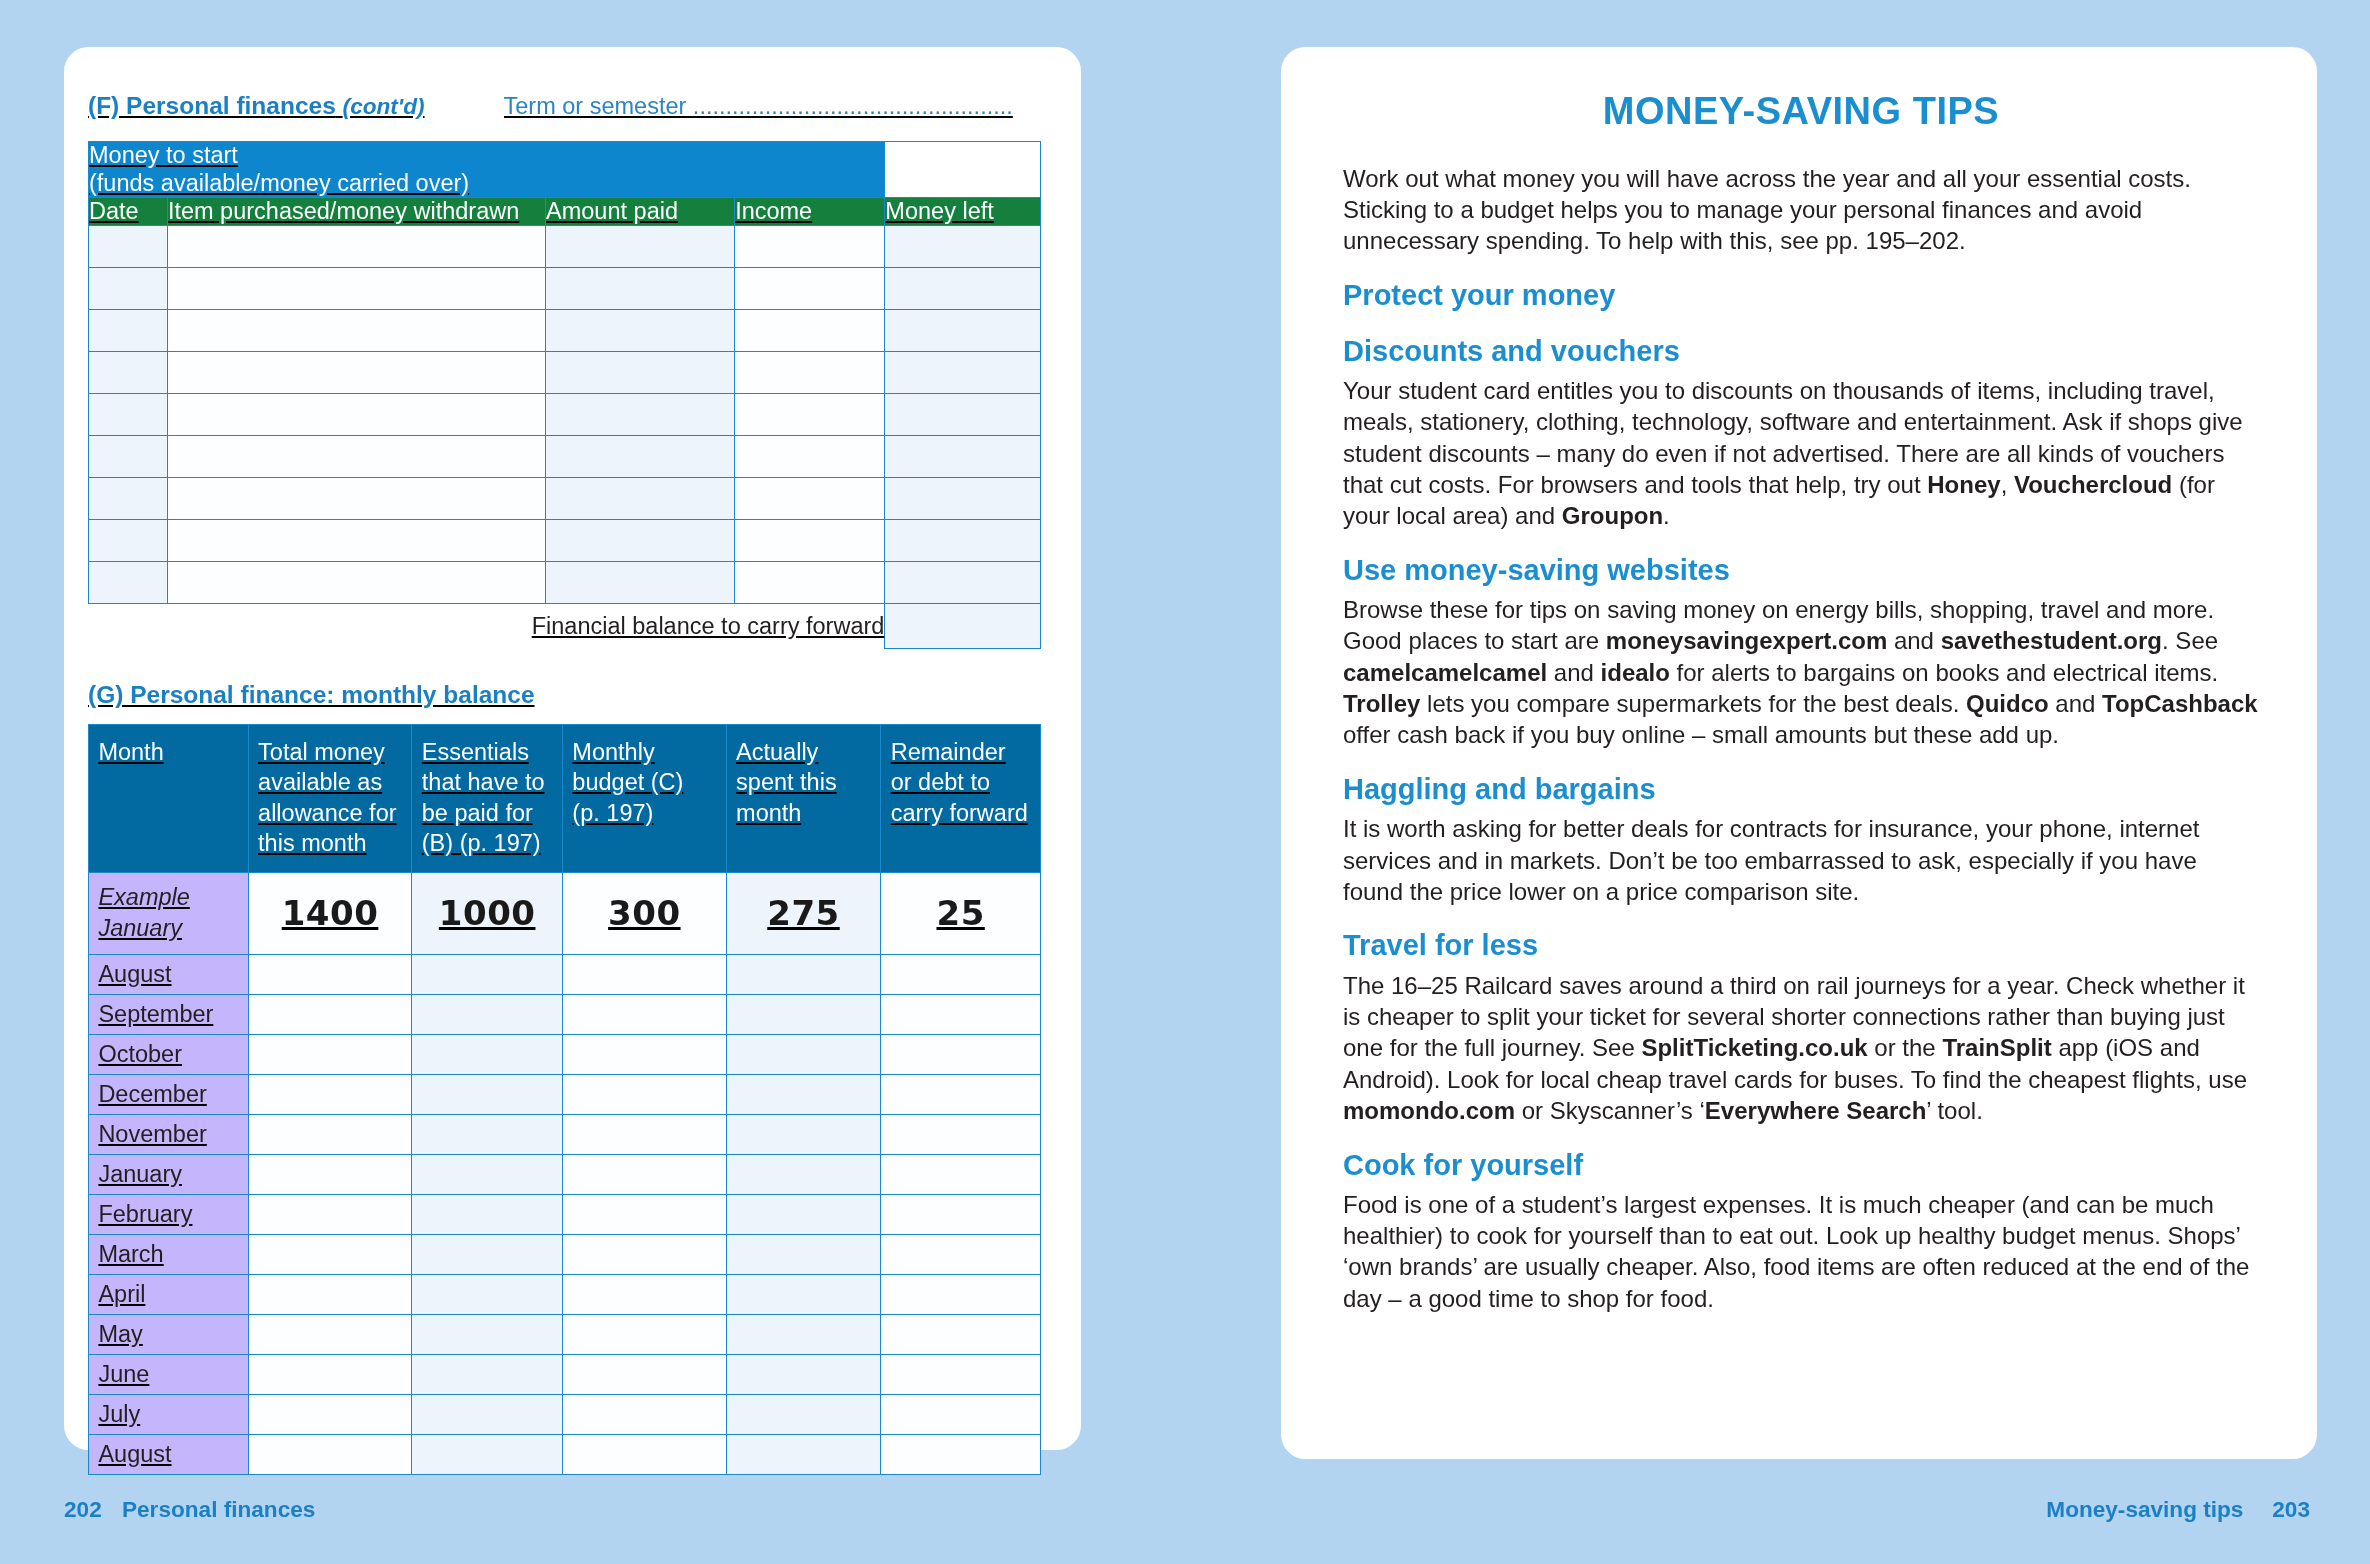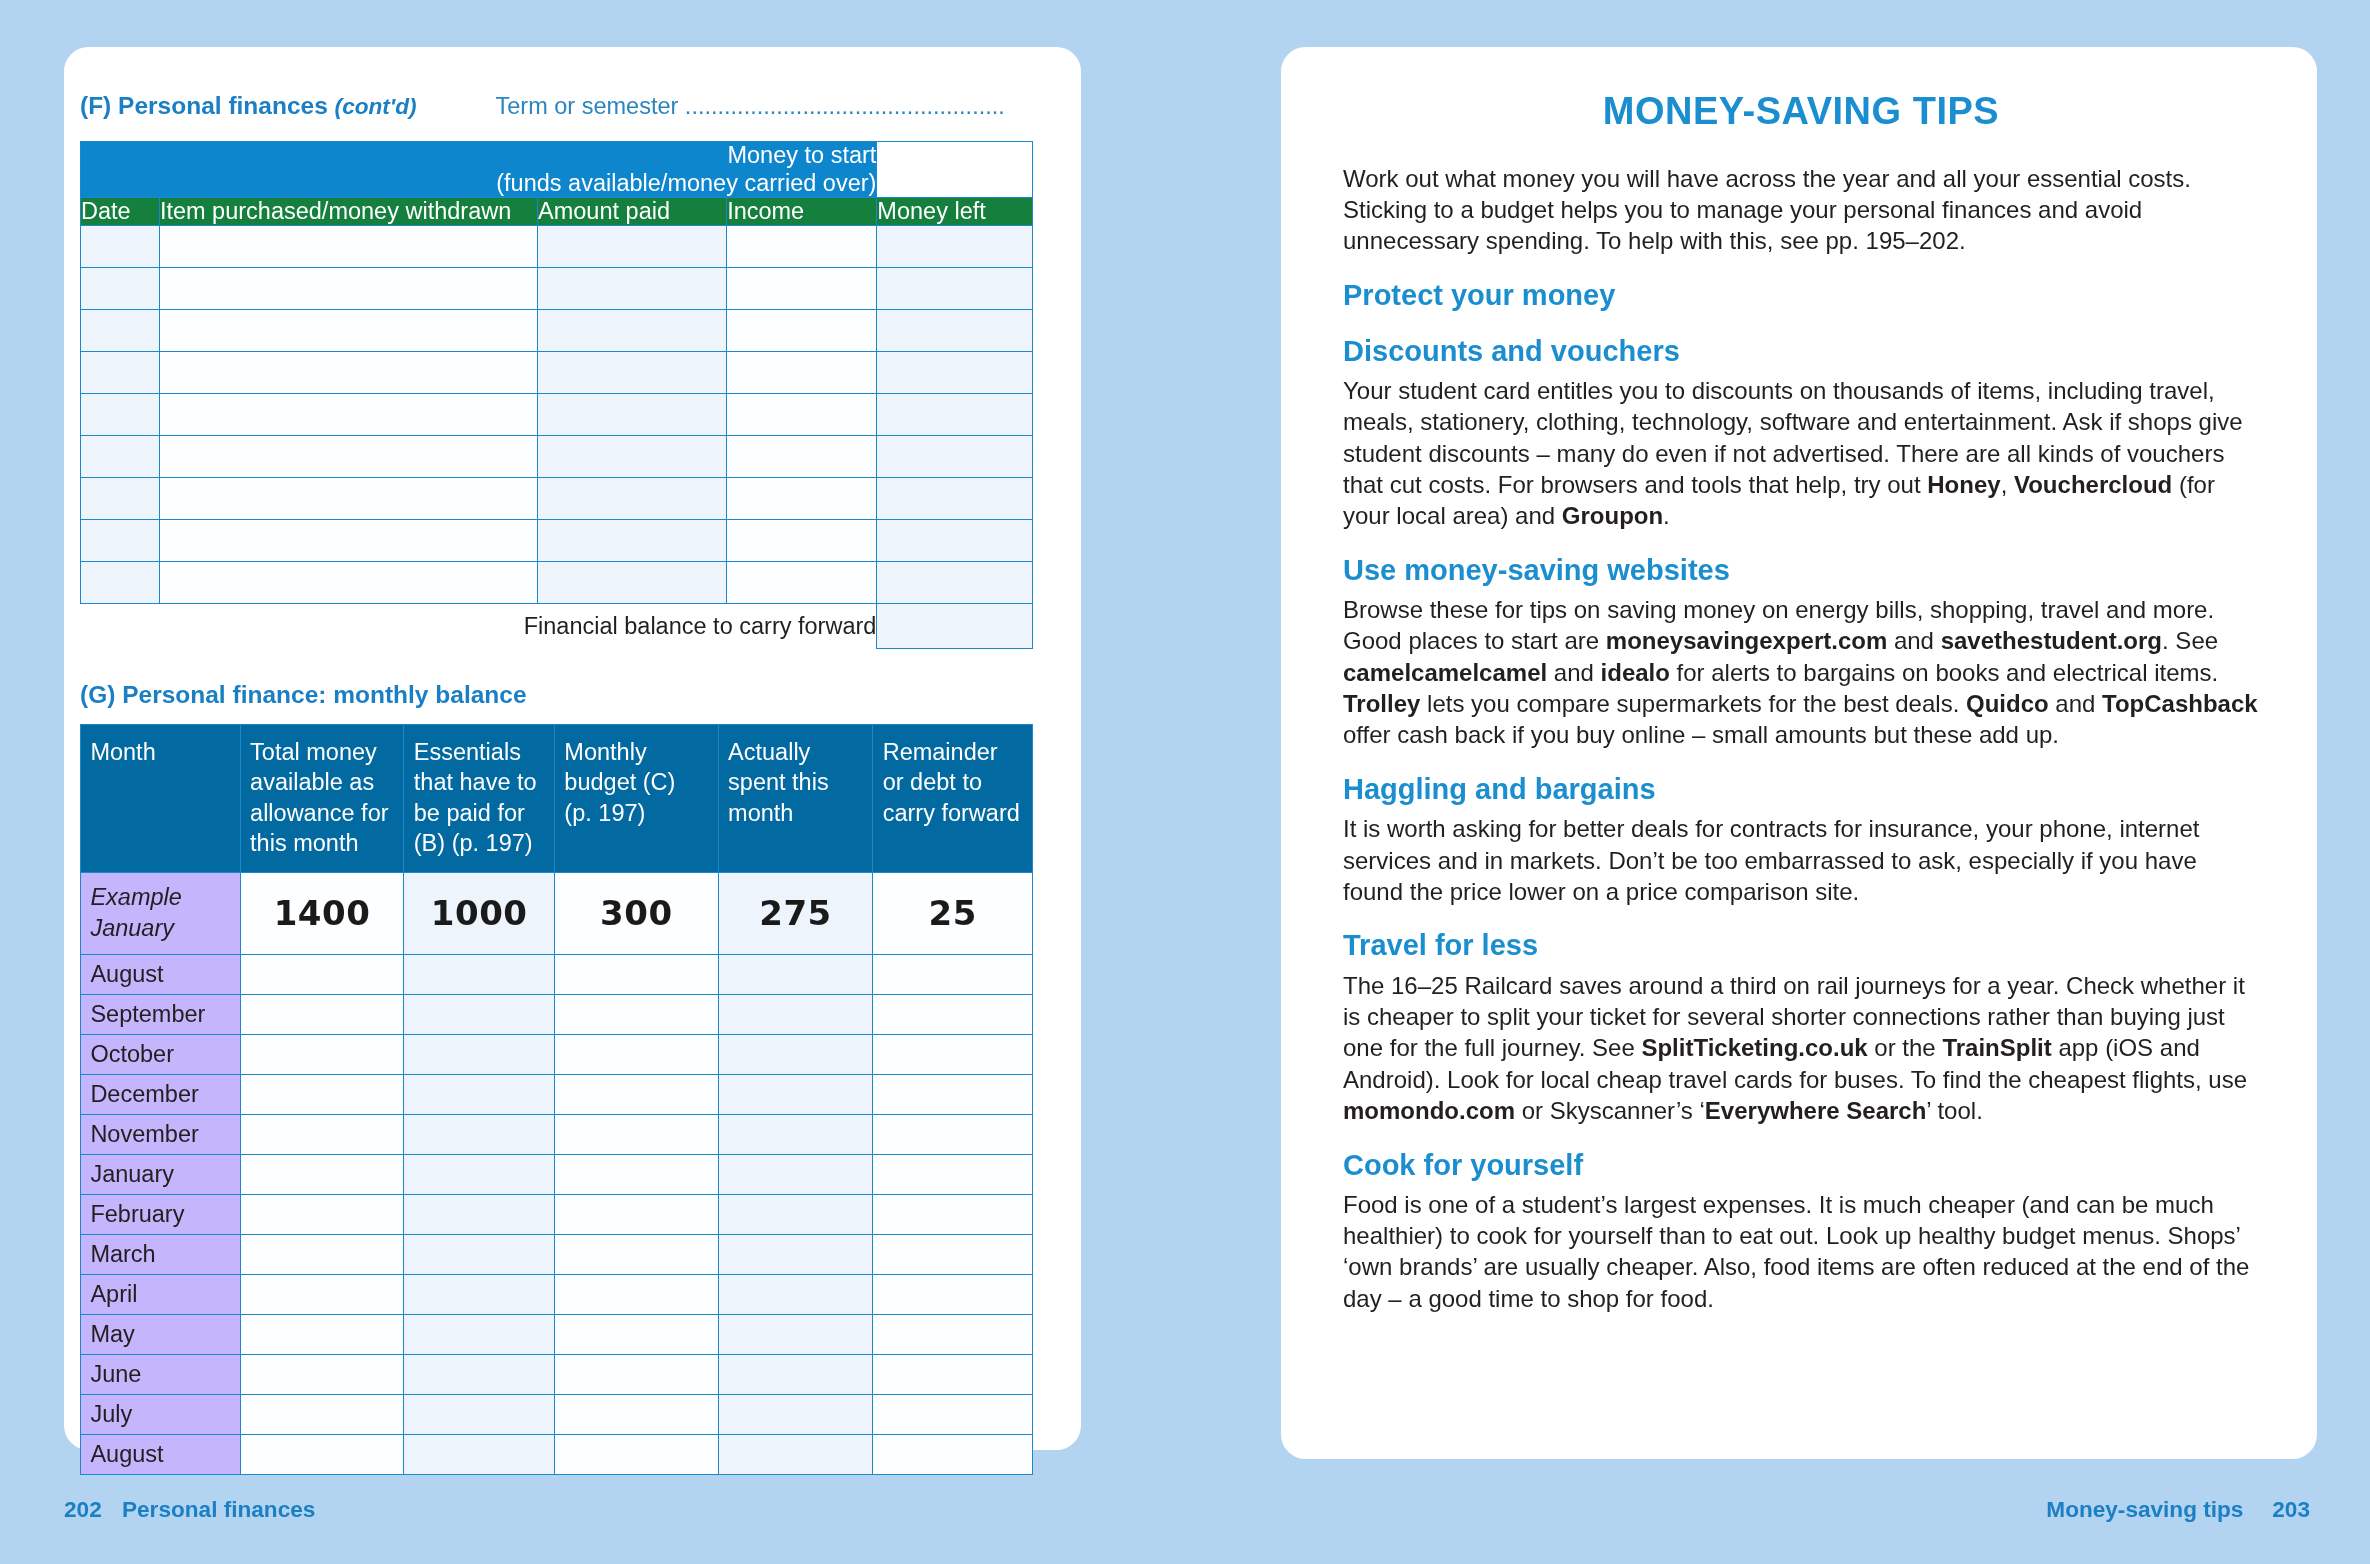--- a/index.html
+++ b/index.html
@@ -21,21 +21,21 @@
     left: 64px; top: 47px;
     width: 1017px; height: 1403px;
   }
   .page-right {
     position: absolute;
     left: 1281px; top: 47px;
     width: 1036px; height: 1412px;
   }
 
   
-  .lp-inner { padding: 45px 32px 0 16px; }
+  .lp-inner { padding: 45px 32px 0 24px; text-decoration: underline; }
 
   .lp-titlerow {
     display: flex; align-items: baseline;
     margin-bottom: 17px;
     height: 32px;
   }
   .lp-title {
     font-size: 24.5px; font-weight: bold; color: #1b7fc4;
     white-space: nowrap;
   }
@@ -46,21 +46,21 @@
     white-space: nowrap;
     flex: 1;
     overflow: hidden;
   }
 
   table.sheet { border-collapse: collapse; width: 953px; table-layout: fixed; }
   table.sheet td, table.sheet th { border: 1.9px solid #1b87cc; padding: 0; }
 
   .hdr { background: #0d86cd; color: #ffffff; font-weight: normal; }
   .moneystart-label {
-    text-align: right; padding: 9.4px 13px 11.3px 0;
+    text-align: left; padding: 9.4px 13px 11.3px 0;
     font-size: 23.5px; line-height: 1.18; font-weight: normal;
   }
   .moneystart-box { background: #ffffff; border: 1.9px solid #1b87cc; }
   .colhead {
     font-size: 23.5px; color: #fff; text-align: left;
     padding: 4.7px 7.5px 6.6px 9.4px; font-weight: normal;
     background: #15803d;
     white-space: nowrap; overflow: hidden;
   }
   .cell-shade { background: #eef4fc; height: 42px; }

